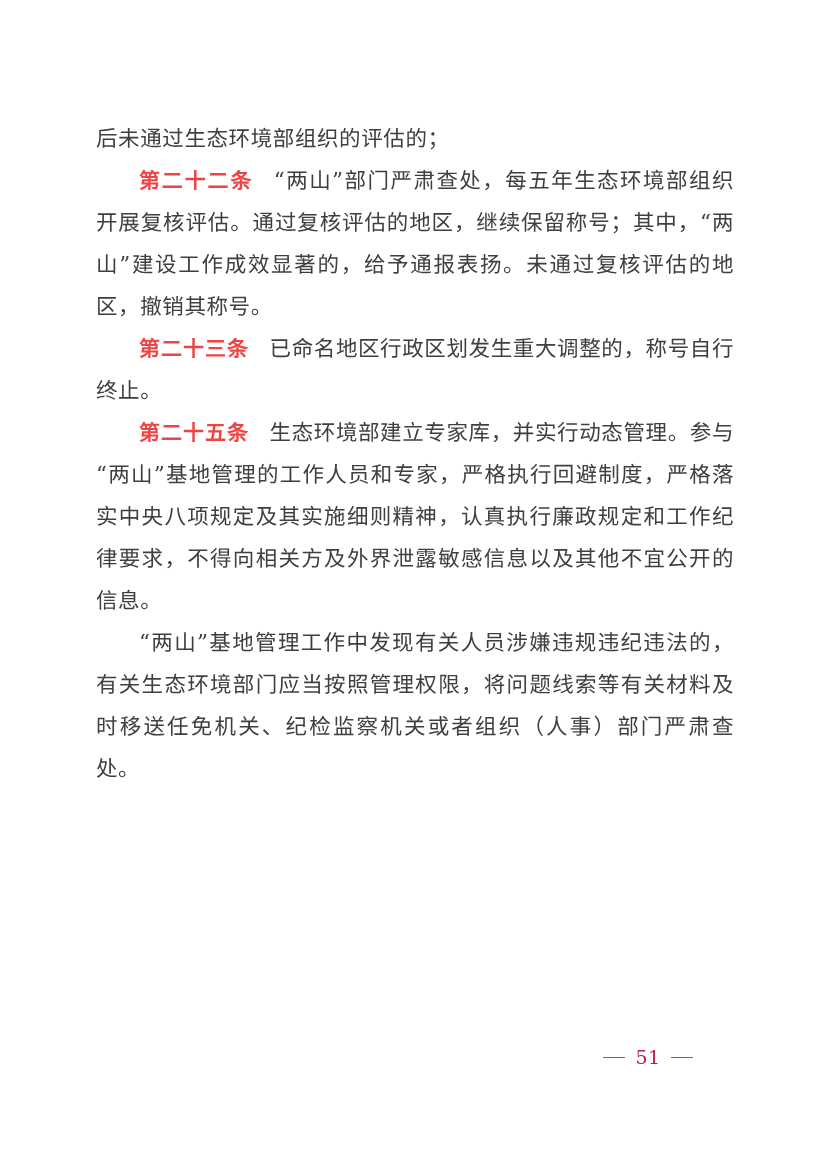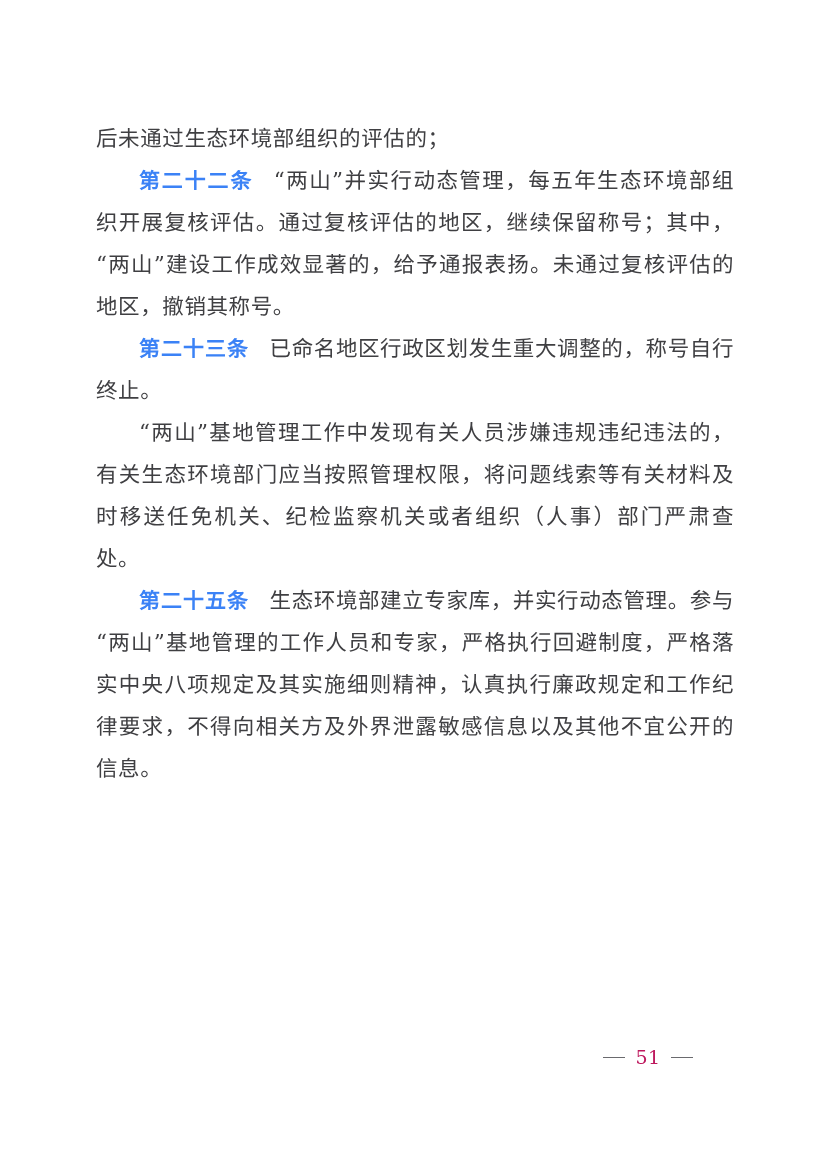--- a/index.html
+++ b/index.html
@@ -51,21 +51,21 @@
   }
 
   
   .para.indent {
     text-indent: 2em;
   }
 
   
   .art-no {
     font-weight: 700;
-    color: #3b82f6;
+    color: #ef4444;
     letter-spacing: 1px;
     font-family: "DejaVu Sans", "Liberation Sans", sans-serif;
     font-size: 21px;
   }
 
   
   .art-gap {
     display: inline-block;
     width: 0.95em;
   }
@@ -113,34 +113,34 @@
 <div class="page">
 
   <div class="text-block">
 
     <p class="para cont">
       <span>后未通过生态环境部组织的评估的；</span>
     </p>
 
 
     <p class="para indent">
-      <span class="art-no">第二十二条</span><span class="art-gap"></span><span>“两山”并实行动态管理，每五年生态环境部组织开展复核评估。通过复核评估的地区，继续保留称号；其中，“两山”建设工作成效显著的，给予通报表扬。未通过复核评估的地区，撤销其称号。</span>
+      <span class="art-no">第二十二条</span><span class="art-gap"></span><span>“两山”部门严肃查处，每五年生态环境部组织开展复核评估。通过复核评估的地区，继续保留称号；其中，“两山”建设工作成效显著的，给予通报表扬。未通过复核评估的地区，撤销其称号。</span>
     </p>
 
 
     <p class="para indent">
       <span class="art-no">第二十三条</span><span class="art-gap"></span><span>已命名地区行政区划发生重大调整的，称号自行终止。</span>
     </p>
 
     <p class="para indent">
-      <span>“两山”基地管理工作中发现有关人员涉嫌违规违纪违法的，有关生态环境部门应当按照管理权限，将问题线索等有关材料及时移送任免机关、纪检监察机关或者组织（人事）部门严肃查处。</span>
+      <span class="art-no">第二十五条</span><span class="art-gap"></span><span>生态环境部建立专家库，并实行动态管理。参与“两山”基地管理的工作人员和专家，严格执行回避制度，严格落实中央八项规定及其实施细则精神，认真执行廉政规定和工作纪律要求，不得向相关方及外界泄露敏感信息以及其他不宜公开的信息。</span>
     </p>
 
     <p class="para indent">
-      <span class="art-no">第二十五条</span><span class="art-gap"></span><span>生态环境部建立专家库，并实行动态管理。参与“两山”基地管理的工作人员和专家，严格执行回避制度，严格落实中央八项规定及其实施细则精神，认真执行廉政规定和工作纪律要求，不得向相关方及外界泄露敏感信息以及其他不宜公开的信息。</span>
+      <span>“两山”基地管理工作中发现有关人员涉嫌违规违纪违法的，有关生态环境部门应当按照管理权限，将问题线索等有关材料及时移送任免机关、纪检监察机关或者组织（人事）部门严肃查处。</span>
     </p>
 
   </div>
 
   <div class="footer">
     <span class="folio">
       <span class="dash"></span><span class="folio-num">51</span><span class="dash"></span>
     </span>
   </div>
 

